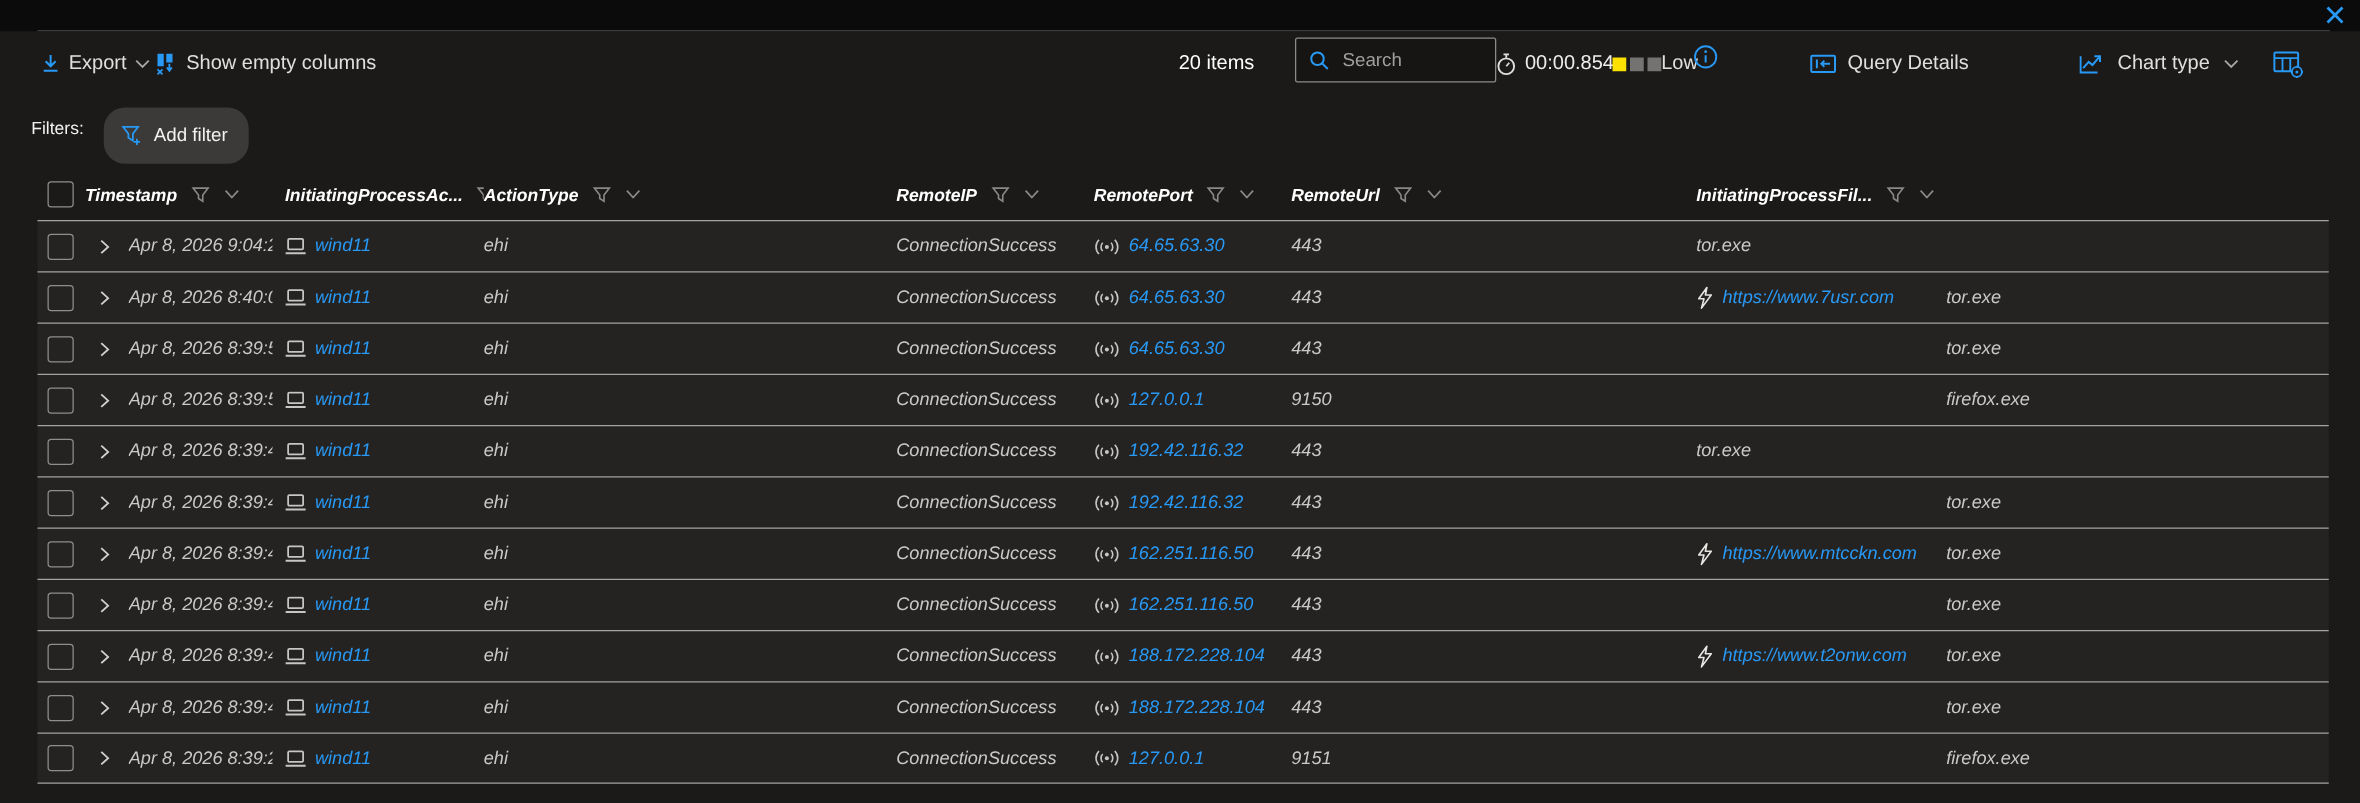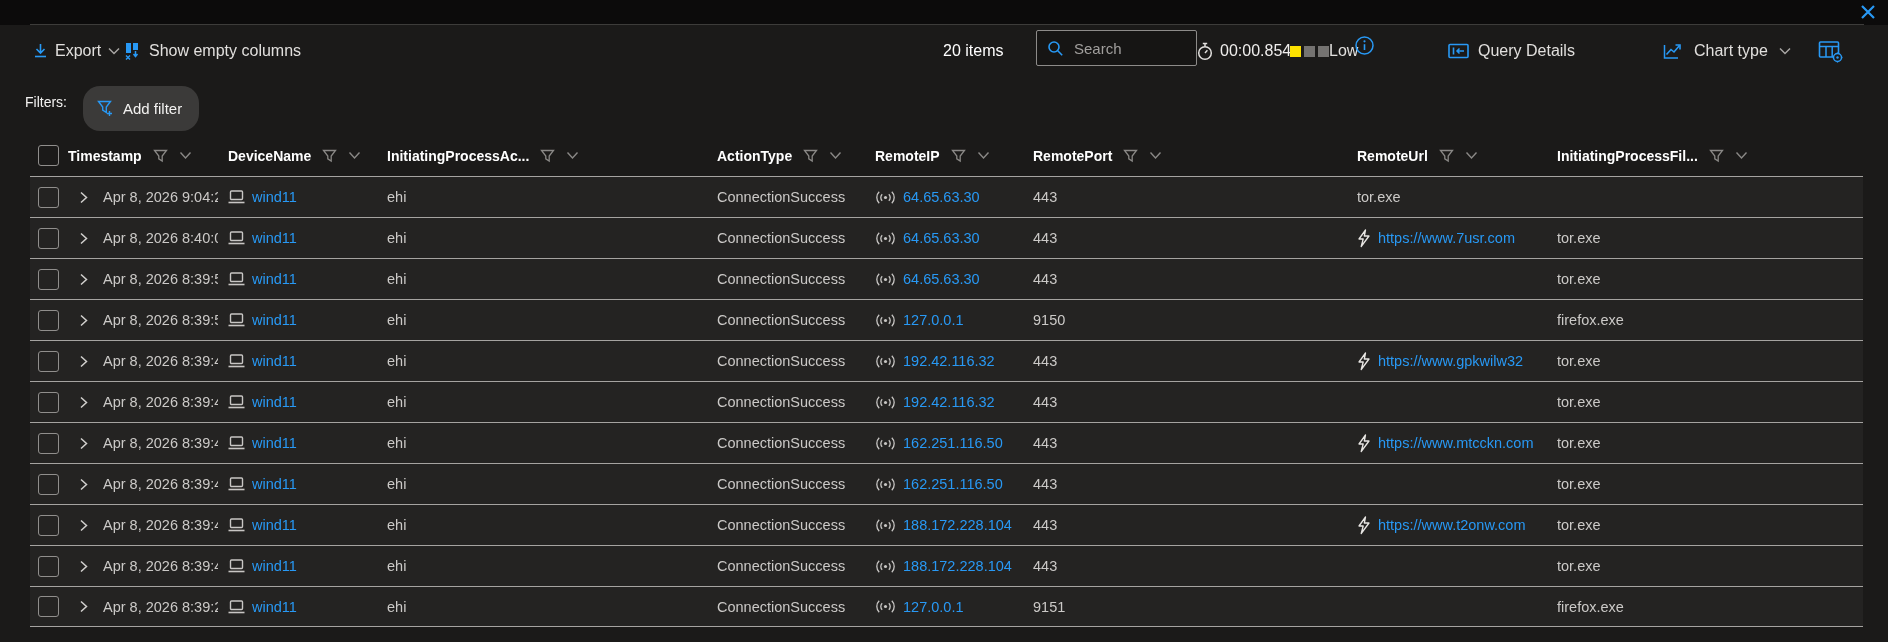--- a/index.html
+++ b/index.html
@@ -36,21 +36,21 @@
   #chart-type-btn{left:1663px;gap:11px;}
   #columns-btn{left:1818px;}
   
   .filters-row{position:absolute;left:0;top:77px;width:100%;height:58px;}
   .filters-label{position:absolute;left:25px;top:17px;font-size:14px;color:#f3f2f1;}
   .pill{position:absolute;left:83px;top:9px;height:45px;border-radius:17px;background:#3b3a39;border:none;
     display:flex;align-items:center;gap:9px;padding:0 17px 0 14px;cursor:pointer;
     color:#f3f2f1;font-size:15px;font-family:inherit;}
   
   .table{position:absolute;left:30px;top:135px;width:1833px;}
-  .grid{display:grid;grid-template-columns:38px 160px 159px 330px 158px 158px 324px 200px 306px;}
+  .grid{display:grid;grid-template-columns:38px 160px 159px 330px 158px 158px 324px 200px 306px;font-style:italic;}
   .thead{height:41px;}
   .hcell{display:flex;align-items:center;gap:11px;overflow:hidden;white-space:nowrap;padding-right:8px;}
   .hlabel{color:#ffffff;font-weight:bold;font-size:14px;}
   .trow{height:41px;background:#242322;border-top:1px solid #a5a3a1;box-sizing:border-box;}
   .trow:last-child{border-bottom:1px solid #a5a3a1;}
   .cell{display:flex;align-items:center;overflow:hidden;white-space:nowrap;padding-right:10px;
     font-size:14.5px;color:#cbc9c7;}
   .cell-select{padding:0 0 0 8px;}
   .checkbox{width:21px;height:21px;box-sizing:border-box;border:1px solid #908e8c;border-radius:3px;
     background:transparent;cursor:pointer;}
@@ -205,33 +205,20 @@
             <path d="M1.5 1.5 H13.5 L9.2 7 V12 L5.8 9.8 V7 Z" stroke="#8a8886" stroke-width="1.3" fill="none"></path>
           </svg>
         </span>
         <span>
           <svg width="13" height="9" viewBox="0 0 13 9">
             <path d="M1.5 1.5 L6.5 7 L11.5 1.5" stroke="#8a8886" stroke-width="1.4" fill="none"></path>
           </svg>
         </span>
       </div>
       <div class="hcell">
-        <span class="hlabel">DeviceName</span>
-        <span>
-          <svg width="15" height="14" viewBox="0 0 15 14">
-            <path d="M1.5 1.5 H13.5 L9.2 7 V12 L5.8 9.8 V7 Z" stroke="#8a8886" stroke-width="1.3" fill="none"></path>
-          </svg>
-        </span>
-        <span>
-          <svg width="13" height="9" viewBox="0 0 13 9">
-            <path d="M1.5 1.5 L6.5 7 L11.5 1.5" stroke="#8a8886" stroke-width="1.4" fill="none"></path>
-          </svg>
-        </span>
-      </div>
-      <div class="hcell">
         <span class="hlabel">InitiatingProcessAc...</span>
         <span>
           <svg width="15" height="14" viewBox="0 0 15 14">
             <path d="M1.5 1.5 H13.5 L9.2 7 V12 L5.8 9.8 V7 Z" stroke="#8a8886" stroke-width="1.3" fill="none"></path>
           </svg>
         </span>
         <span>
           <svg width="13" height="9" viewBox="0 0 13 9">
             <path d="M1.5 1.5 L6.5 7 L11.5 1.5" stroke="#8a8886" stroke-width="1.4" fill="none"></path>
           </svg>
@@ -489,27 +476,102 @@
       <span class="ico">
         <svg width="21" height="13" viewBox="0 0 21 13">
               <circle cx="10.5" cy="6.5" r="1.6" fill="#c8c6c4"></circle>
               <path d="M7.2 3.2 a4.6 4.6 0 0 0 0 6.6 M13.8 3.2 a4.6 4.6 0 0 1 0 6.6" stroke="#c8c6c4" stroke-width="1.3" fill="none"></path>
               <path d="M4.2 0.8 a8 8 0 0 0 0 11.4 M16.8 0.8 a8 8 0 0 1 0 11.4" stroke="#c8c6c4" stroke-width="1.3" fill="none"></path>
             </svg>
       </span>
       <a class="lnk f-ip">192.42.116.32</a>
     </div>
     <div class="cell f-port">443</div>
+    <div class="cell f-file">tor.exe</div>
+  </div>
+
+  <div class="trow grid">
+    <div class="cell cell-select">
+      <div class="checkbox"></div>
+    </div>
+    <div class="cell">
+      <span class="expander">
+        <svg width="11" height="13" viewBox="0 0 11 13">
+              <path d="M3 1.5 L8.5 6.5 L3 11.5" stroke="#d2d0ce" stroke-width="1.5" fill="none"></path>
+            </svg>
+      </span>
+      <span class="ts-text f-ts">Apr 8, 2026 8:39:47 PM</span>
+    </div>
+    <div class="cell">
+      <span class="ico">
+        <svg width="17" height="14" viewBox="0 0 17 14">
+              <rect x="2.5" y="1" width="12" height="8.5" rx="1" stroke="#c8c6c4" stroke-width="1.4" fill="none"></rect>
+              <path d="M0.5 12.5 H16.5" stroke="#c8c6c4" stroke-width="1.6"></path>
+            </svg>
+      </span>
+      <a class="lnk f-device">wind11</a>
+    </div>
+    <div class="cell f-account">ehi</div>
+    <div class="cell f-action">ConnectionSuccess</div>
+    <div class="cell">
+      <span class="ico">
+        <svg width="21" height="13" viewBox="0 0 21 13">
+              <circle cx="10.5" cy="6.5" r="1.6" fill="#c8c6c4"></circle>
+              <path d="M7.2 3.2 a4.6 4.6 0 0 0 0 6.6 M13.8 3.2 a4.6 4.6 0 0 1 0 6.6" stroke="#c8c6c4" stroke-width="1.3" fill="none"></path>
+              <path d="M4.2 0.8 a8 8 0 0 0 0 11.4 M16.8 0.8 a8 8 0 0 1 0 11.4" stroke="#c8c6c4" stroke-width="1.3" fill="none"></path>
+            </svg>
+      </span>
+      <a class="lnk f-ip">192.42.116.32</a>
+    </div>
+    <div class="cell f-port">443</div>
+    <div class="cell cell-url"></div>
+    <div class="cell f-file">tor.exe</div>
+  </div>
+
+  <div class="trow grid">
+    <div class="cell cell-select">
+      <div class="checkbox"></div>
+    </div>
+    <div class="cell">
+      <span class="expander">
+        <svg width="11" height="13" viewBox="0 0 11 13">
+              <path d="M3 1.5 L8.5 6.5 L3 11.5" stroke="#d2d0ce" stroke-width="1.5" fill="none"></path>
+            </svg>
+      </span>
+      <span class="ts-text f-ts">Apr 8, 2026 8:39:47 PM</span>
+    </div>
+    <div class="cell">
+      <span class="ico">
+        <svg width="17" height="14" viewBox="0 0 17 14">
+              <rect x="2.5" y="1" width="12" height="8.5" rx="1" stroke="#c8c6c4" stroke-width="1.4" fill="none"></rect>
+              <path d="M0.5 12.5 H16.5" stroke="#c8c6c4" stroke-width="1.6"></path>
+            </svg>
+      </span>
+      <a class="lnk f-device">wind11</a>
+    </div>
+    <div class="cell f-account">ehi</div>
+    <div class="cell f-action">ConnectionSuccess</div>
+    <div class="cell">
+      <span class="ico">
+        <svg width="21" height="13" viewBox="0 0 21 13">
+              <circle cx="10.5" cy="6.5" r="1.6" fill="#c8c6c4"></circle>
+              <path d="M7.2 3.2 a4.6 4.6 0 0 0 0 6.6 M13.8 3.2 a4.6 4.6 0 0 1 0 6.6" stroke="#c8c6c4" stroke-width="1.3" fill="none"></path>
+              <path d="M4.2 0.8 a8 8 0 0 0 0 11.4 M16.8 0.8 a8 8 0 0 1 0 11.4" stroke="#c8c6c4" stroke-width="1.3" fill="none"></path>
+            </svg>
+      </span>
+      <a class="lnk f-ip">162.251.116.50</a>
+    </div>
+    <div class="cell f-port">443</div>
     <div class="cell cell-url">
       <span class="ico url-ico">
         <svg width="14" height="19" viewBox="0 0 14 19">
               <path d="M8.5 1 L2 10 H6.2 L4.2 17.5 L12 7 H7.3 Z" stroke="#e8e6e3" stroke-width="1.3" fill="none" stroke-linejoin="round"></path>
             </svg>
       </span>
-      <a class="lnk f-url">https://www.gpkwilw32</a>
+      <a class="lnk f-url">https://www.mtcckn.com</a>
     </div>
     <div class="cell f-file">tor.exe</div>
   </div>
 
   <div class="trow grid">
     <div class="cell cell-select">
       <div class="checkbox"></div>
     </div>
     <div class="cell">
       <span class="expander">
@@ -531,150 +593,67 @@
     <div class="cell f-account">ehi</div>
     <div class="cell f-action">ConnectionSuccess</div>
     <div class="cell">
       <span class="ico">
         <svg width="21" height="13" viewBox="0 0 21 13">
               <circle cx="10.5" cy="6.5" r="1.6" fill="#c8c6c4"></circle>
               <path d="M7.2 3.2 a4.6 4.6 0 0 0 0 6.6 M13.8 3.2 a4.6 4.6 0 0 1 0 6.6" stroke="#c8c6c4" stroke-width="1.3" fill="none"></path>
               <path d="M4.2 0.8 a8 8 0 0 0 0 11.4 M16.8 0.8 a8 8 0 0 1 0 11.4" stroke="#c8c6c4" stroke-width="1.3" fill="none"></path>
             </svg>
       </span>
-      <a class="lnk f-ip">192.42.116.32</a>
+      <a class="lnk f-ip">162.251.116.50</a>
     </div>
     <div class="cell f-port">443</div>
     <div class="cell cell-url"></div>
     <div class="cell f-file">tor.exe</div>
   </div>
 
   <div class="trow grid">
     <div class="cell cell-select">
       <div class="checkbox"></div>
     </div>
     <div class="cell">
       <span class="expander">
         <svg width="11" height="13" viewBox="0 0 11 13">
               <path d="M3 1.5 L8.5 6.5 L3 11.5" stroke="#d2d0ce" stroke-width="1.5" fill="none"></path>
             </svg>
       </span>
-      <span class="ts-text f-ts">Apr 8, 2026 8:39:47 PM</span>
-    </div>
-    <div class="cell">
-      <span class="ico">
-        <svg width="17" height="14" viewBox="0 0 17 14">
-              <rect x="2.5" y="1" width="12" height="8.5" rx="1" stroke="#c8c6c4" stroke-width="1.4" fill="none"></rect>
-              <path d="M0.5 12.5 H16.5" stroke="#c8c6c4" stroke-width="1.6"></path>
-            </svg>
-      </span>
-      <a class="lnk f-device">wind11</a>
-    </div>
-    <div class="cell f-account">ehi</div>
-    <div class="cell f-action">ConnectionSuccess</div>
-    <div class="cell">
-      <span class="ico">
-        <svg width="21" height="13" viewBox="0 0 21 13">
-              <circle cx="10.5" cy="6.5" r="1.6" fill="#c8c6c4"></circle>
-              <path d="M7.2 3.2 a4.6 4.6 0 0 0 0 6.6 M13.8 3.2 a4.6 4.6 0 0 1 0 6.6" stroke="#c8c6c4" stroke-width="1.3" fill="none"></path>
-              <path d="M4.2 0.8 a8 8 0 0 0 0 11.4 M16.8 0.8 a8 8 0 0 1 0 11.4" stroke="#c8c6c4" stroke-width="1.3" fill="none"></path>
-            </svg>
-      </span>
-      <a class="lnk f-ip">162.251.116.50</a>
+      <span class="ts-text f-ts">Apr 8, 2026 8:39:44 PM</span>
+    </div>
+    <div class="cell">
+      <span class="ico">
+        <svg width="17" height="14" viewBox="0 0 17 14">
+              <rect x="2.5" y="1" width="12" height="8.5" rx="1" stroke="#c8c6c4" stroke-width="1.4" fill="none"></rect>
+              <path d="M0.5 12.5 H16.5" stroke="#c8c6c4" stroke-width="1.6"></path>
+            </svg>
+      </span>
+      <a class="lnk f-device">wind11</a>
+    </div>
+    <div class="cell f-account">ehi</div>
+    <div class="cell f-action">ConnectionSuccess</div>
+    <div class="cell">
+      <span class="ico">
+        <svg width="21" height="13" viewBox="0 0 21 13">
+              <circle cx="10.5" cy="6.5" r="1.6" fill="#c8c6c4"></circle>
+              <path d="M7.2 3.2 a4.6 4.6 0 0 0 0 6.6 M13.8 3.2 a4.6 4.6 0 0 1 0 6.6" stroke="#c8c6c4" stroke-width="1.3" fill="none"></path>
+              <path d="M4.2 0.8 a8 8 0 0 0 0 11.4 M16.8 0.8 a8 8 0 0 1 0 11.4" stroke="#c8c6c4" stroke-width="1.3" fill="none"></path>
+            </svg>
+      </span>
+      <a class="lnk f-ip">188.172.228.104</a>
     </div>
     <div class="cell f-port">443</div>
     <div class="cell cell-url">
       <span class="ico url-ico">
         <svg width="14" height="19" viewBox="0 0 14 19">
               <path d="M8.5 1 L2 10 H6.2 L4.2 17.5 L12 7 H7.3 Z" stroke="#e8e6e3" stroke-width="1.3" fill="none" stroke-linejoin="round"></path>
             </svg>
       </span>
-      <a class="lnk f-url">https://www.mtcckn.com</a>
-    </div>
-    <div class="cell f-file">tor.exe</div>
-  </div>
-
-  <div class="trow grid">
-    <div class="cell cell-select">
-      <div class="checkbox"></div>
-    </div>
-    <div class="cell">
-      <span class="expander">
-        <svg width="11" height="13" viewBox="0 0 11 13">
-              <path d="M3 1.5 L8.5 6.5 L3 11.5" stroke="#d2d0ce" stroke-width="1.5" fill="none"></path>
-            </svg>
-      </span>
-      <span class="ts-text f-ts">Apr 8, 2026 8:39:47 PM</span>
-    </div>
-    <div class="cell">
-      <span class="ico">
-        <svg width="17" height="14" viewBox="0 0 17 14">
-              <rect x="2.5" y="1" width="12" height="8.5" rx="1" stroke="#c8c6c4" stroke-width="1.4" fill="none"></rect>
-              <path d="M0.5 12.5 H16.5" stroke="#c8c6c4" stroke-width="1.6"></path>
-            </svg>
-      </span>
-      <a class="lnk f-device">wind11</a>
-    </div>
-    <div class="cell f-account">ehi</div>
-    <div class="cell f-action">ConnectionSuccess</div>
-    <div class="cell">
-      <span class="ico">
-        <svg width="21" height="13" viewBox="0 0 21 13">
-              <circle cx="10.5" cy="6.5" r="1.6" fill="#c8c6c4"></circle>
-              <path d="M7.2 3.2 a4.6 4.6 0 0 0 0 6.6 M13.8 3.2 a4.6 4.6 0 0 1 0 6.6" stroke="#c8c6c4" stroke-width="1.3" fill="none"></path>
-              <path d="M4.2 0.8 a8 8 0 0 0 0 11.4 M16.8 0.8 a8 8 0 0 1 0 11.4" stroke="#c8c6c4" stroke-width="1.3" fill="none"></path>
-            </svg>
-      </span>
-      <a class="lnk f-ip">162.251.116.50</a>
-    </div>
-    <div class="cell f-port">443</div>
-    <div class="cell cell-url"></div>
-    <div class="cell f-file">tor.exe</div>
-  </div>
-
-  <div class="trow grid">
-    <div class="cell cell-select">
-      <div class="checkbox"></div>
-    </div>
-    <div class="cell">
-      <span class="expander">
-        <svg width="11" height="13" viewBox="0 0 11 13">
-              <path d="M3 1.5 L8.5 6.5 L3 11.5" stroke="#d2d0ce" stroke-width="1.5" fill="none"></path>
-            </svg>
-      </span>
-      <span class="ts-text f-ts">Apr 8, 2026 8:39:44 PM</span>
-    </div>
-    <div class="cell">
-      <span class="ico">
-        <svg width="17" height="14" viewBox="0 0 17 14">
-              <rect x="2.5" y="1" width="12" height="8.5" rx="1" stroke="#c8c6c4" stroke-width="1.4" fill="none"></rect>
-              <path d="M0.5 12.5 H16.5" stroke="#c8c6c4" stroke-width="1.6"></path>
-            </svg>
-      </span>
-      <a class="lnk f-device">wind11</a>
-    </div>
-    <div class="cell f-account">ehi</div>
-    <div class="cell f-action">ConnectionSuccess</div>
-    <div class="cell">
-      <span class="ico">
-        <svg width="21" height="13" viewBox="0 0 21 13">
-              <circle cx="10.5" cy="6.5" r="1.6" fill="#c8c6c4"></circle>
-              <path d="M7.2 3.2 a4.6 4.6 0 0 0 0 6.6 M13.8 3.2 a4.6 4.6 0 0 1 0 6.6" stroke="#c8c6c4" stroke-width="1.3" fill="none"></path>
-              <path d="M4.2 0.8 a8 8 0 0 0 0 11.4 M16.8 0.8 a8 8 0 0 1 0 11.4" stroke="#c8c6c4" stroke-width="1.3" fill="none"></path>
-            </svg>
-      </span>
-      <a class="lnk f-ip">188.172.228.104</a>
-    </div>
-    <div class="cell f-port">443</div>
-    <div class="cell cell-url">
-      <span class="ico url-ico">
-        <svg width="14" height="19" viewBox="0 0 14 19">
-              <path d="M8.5 1 L2 10 H6.2 L4.2 17.5 L12 7 H7.3 Z" stroke="#e8e6e3" stroke-width="1.3" fill="none" stroke-linejoin="round"></path>
-            </svg>
-      </span>
       <a class="lnk f-url">https://www.t2onw.com</a>
     </div>
     <div class="cell f-file">tor.exe</div>
   </div>
 
   <div class="trow grid">
     <div class="cell cell-select">
       <div class="checkbox"></div>
     </div>
     <div class="cell">

